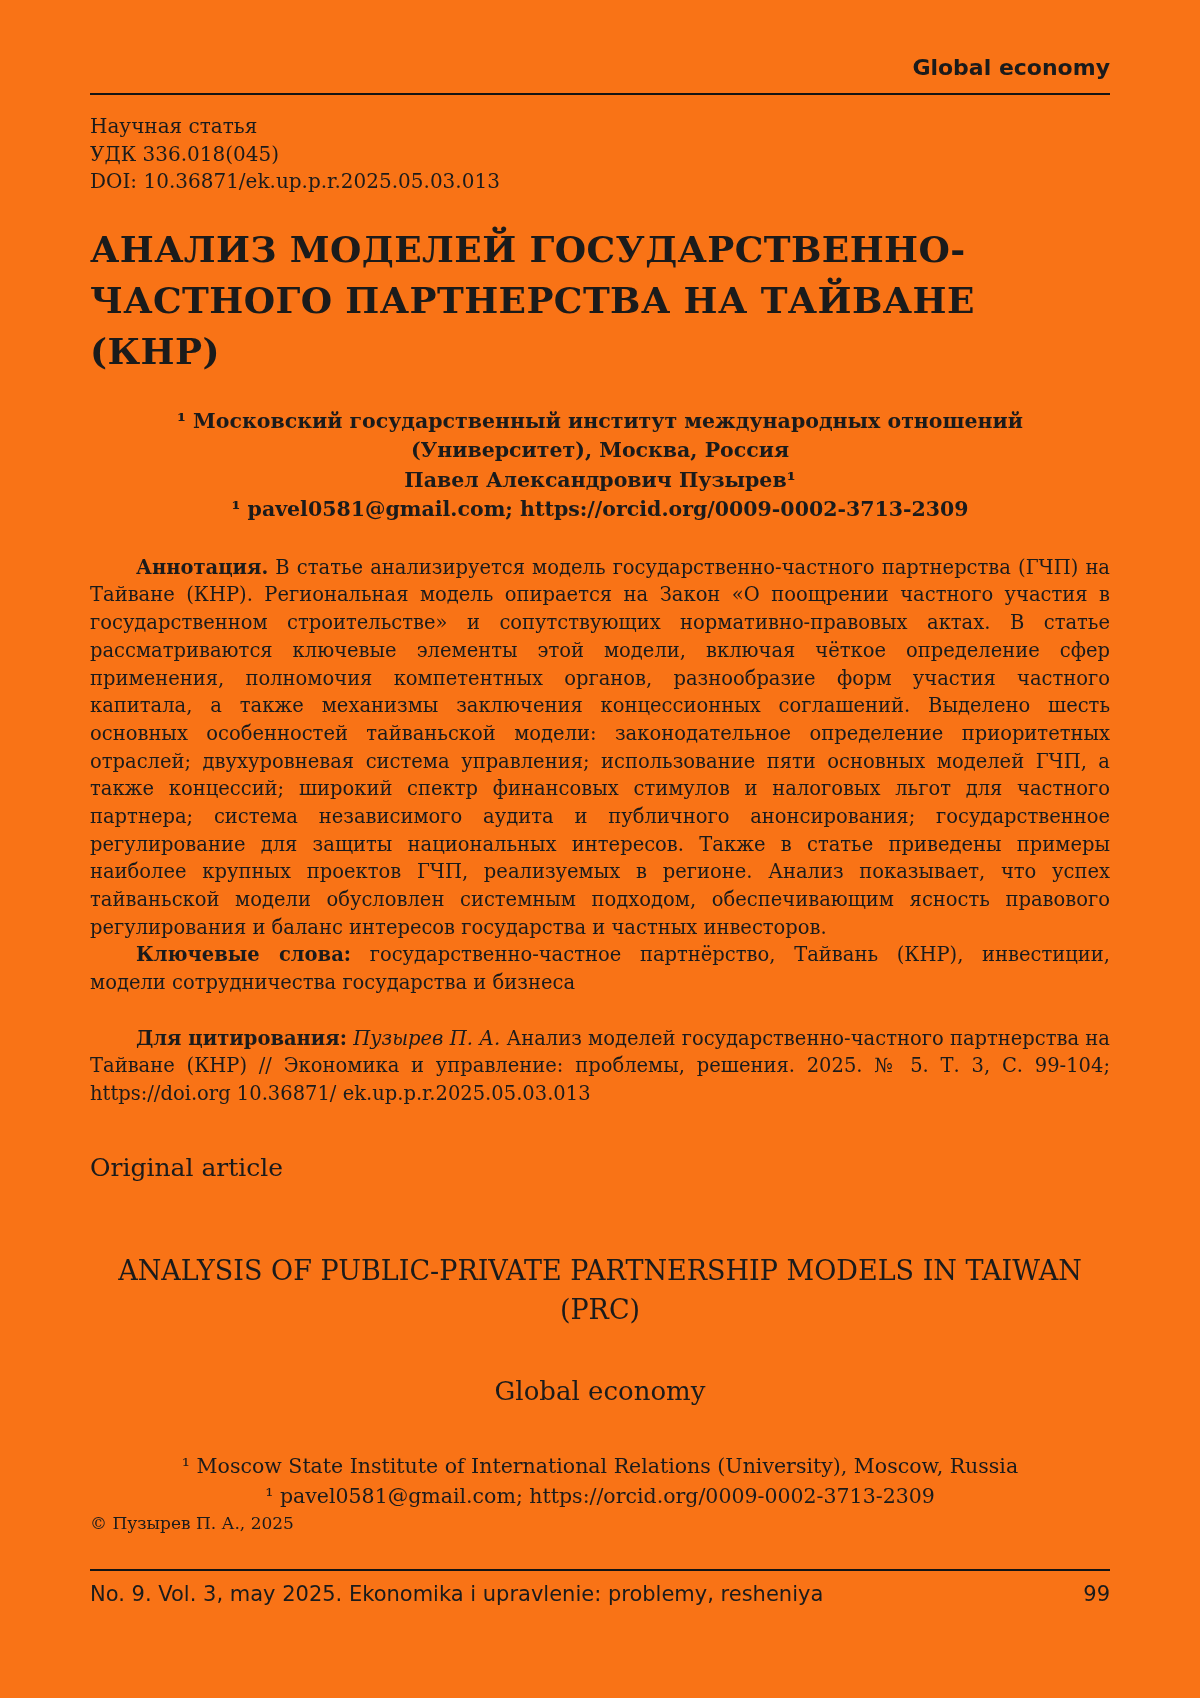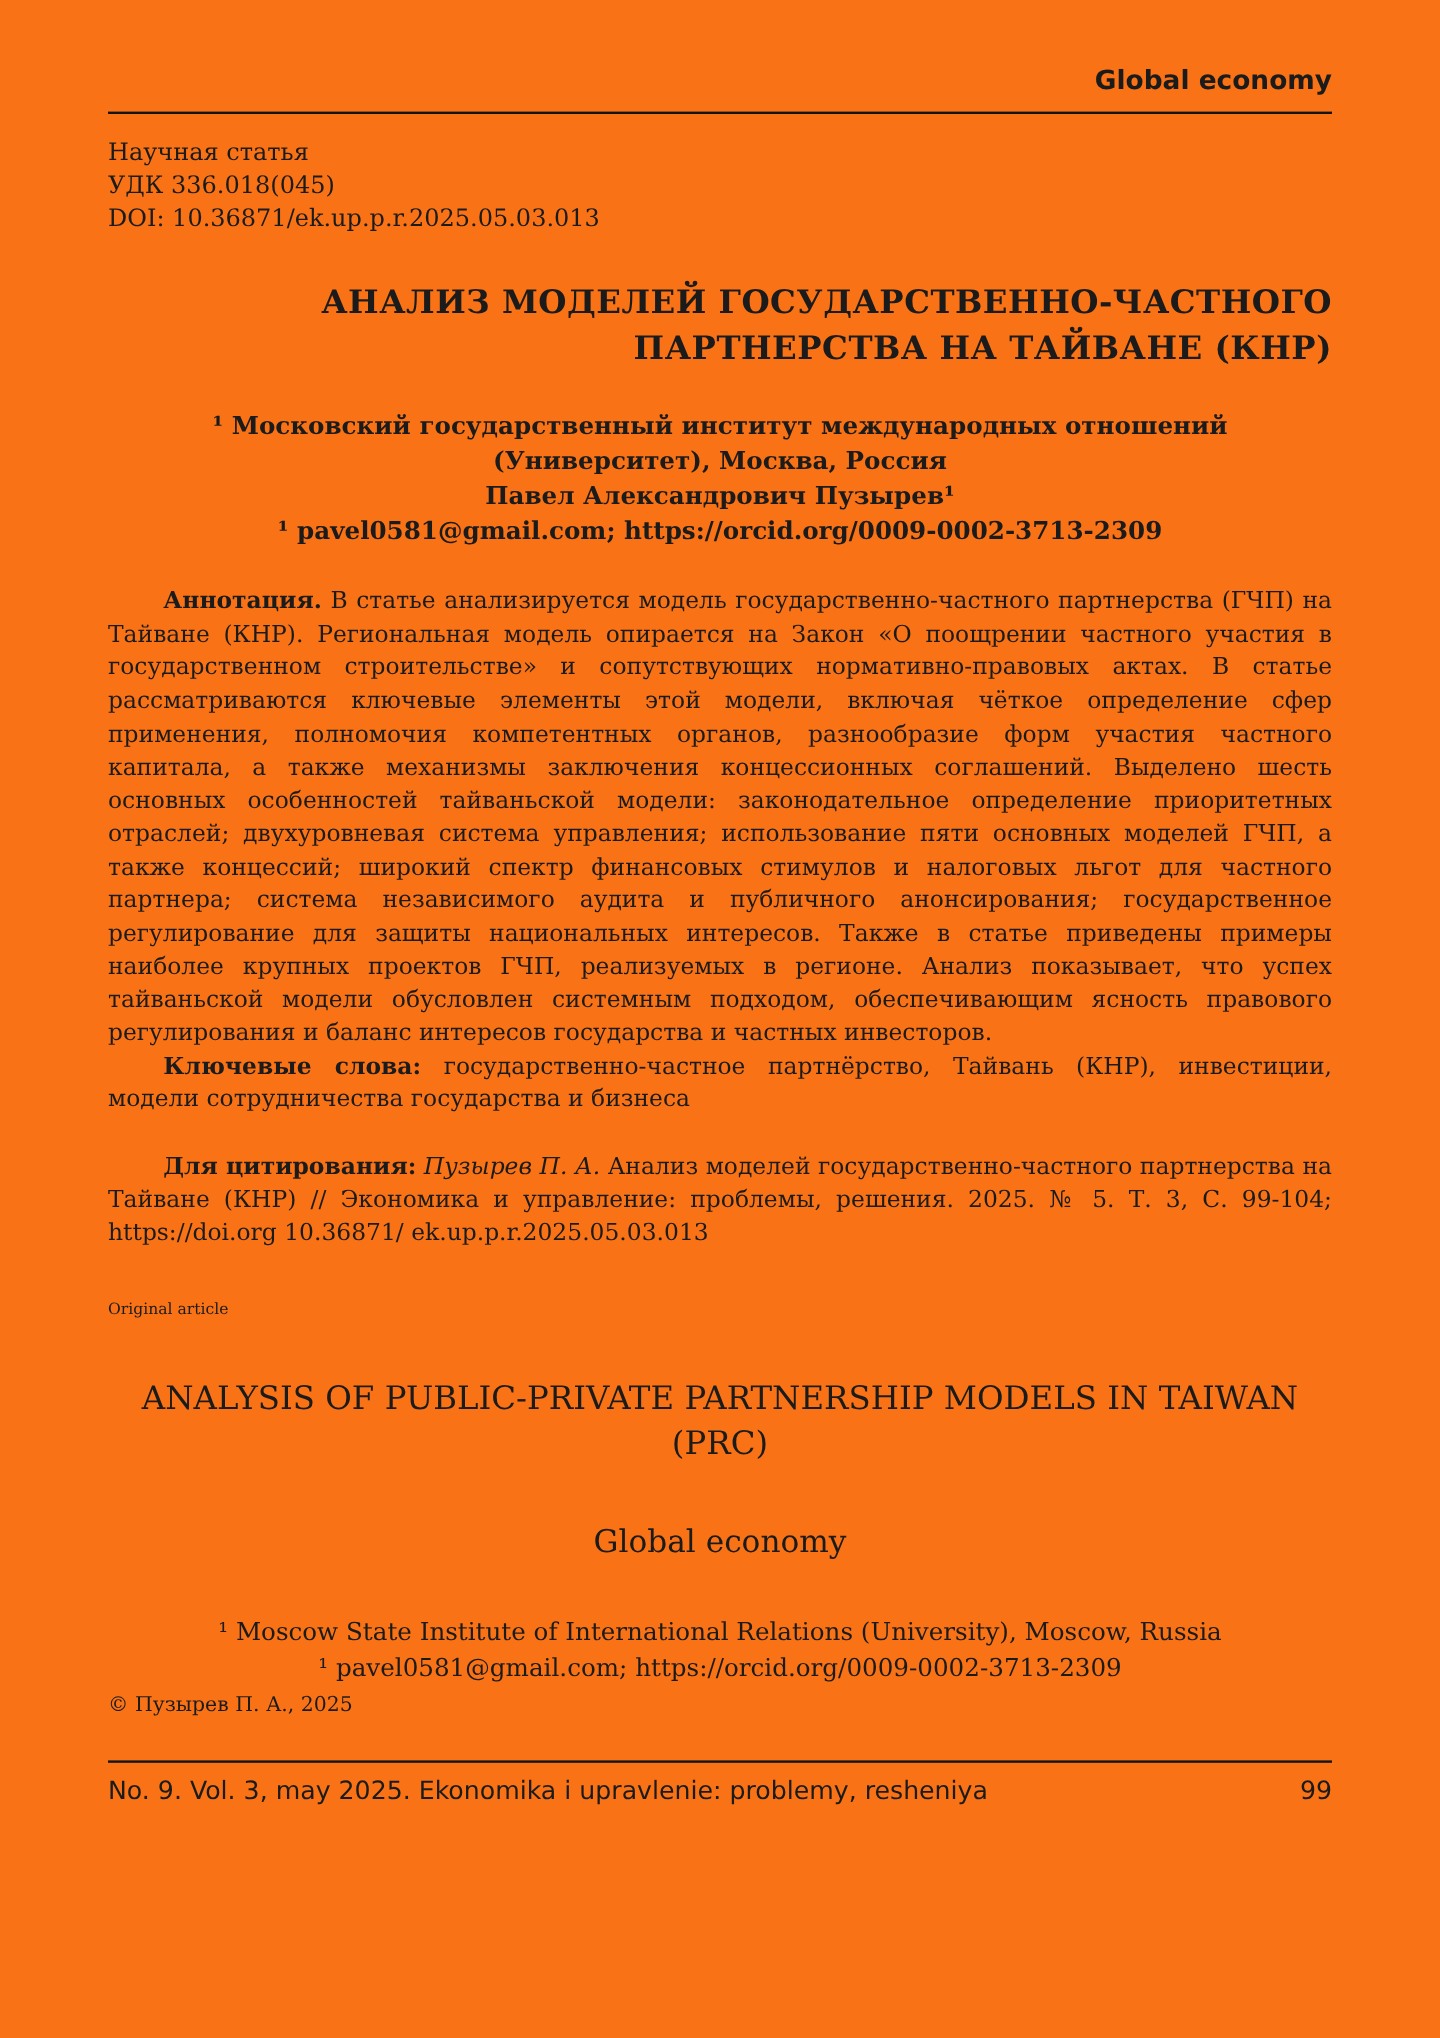--- a/index.html
+++ b/index.html
@@ -21,42 +21,42 @@
   .running-head {
     text-align: right;
     font-family: "DejaVu Sans", "Liberation Sans", sans-serif;
     font-weight: bold;
     font-size: 22px;
     padding-bottom: 10px;
   }
   .head-rule { border-top: 2.5px solid #141414; margin-bottom: 18px; }
   .meta { font-size: 20px; line-height: 1.38; }
   .title-ru {
-    margin-top: 38px;
-    text-align: right;
-    font-size: 27px;
+    margin-top: 28px;
+    text-align: left;
+    font-size: 36px;
     font-weight: bold;
     line-height: 1.42;
     letter-spacing: 0.4px;
   }
   .authors-ru {
     margin-top: 30px;
     text-align: center;
     font-weight: bold;
     font-size: 20.5px;
     line-height: 1.42;
   }
   .body-par { text-align: justify; text-indent: 46px; }
   .abstract { margin-top: 30px; }
   .citation { margin-top: 28px; }
   .bold { font-weight: bold; }
   .italic { font-style: italic; }
-  .original-article { margin-top: 42px; font-size: 13px; }
+  .original-article { margin-top: 42px; font-size: 25px; }
   .title-en {
-    margin-top: 45px;
+    margin-top: 67px;
     text-align: center;
     font-size: 27px;
     font-weight: normal;
     line-height: 1.42;
   }
   .section-en {
     margin-top: 44px;
     text-align: center;
     font-size: 26px;
     font-weight: normal;

